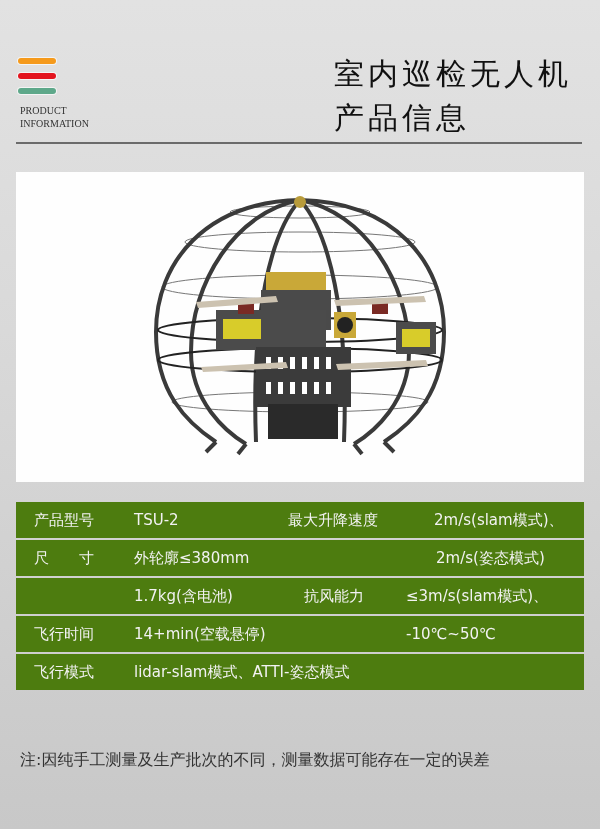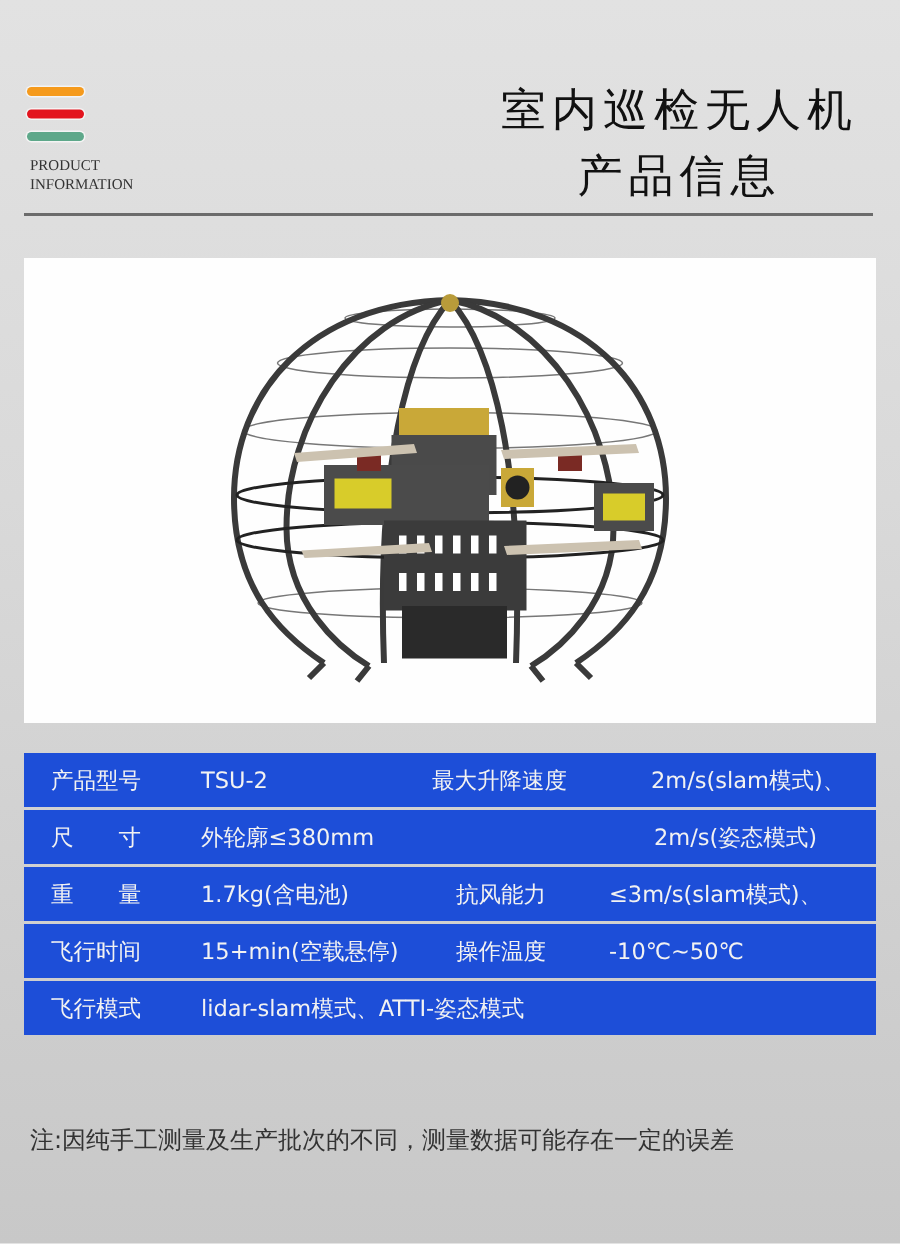--- a/index.html
+++ b/index.html
@@ -9,33 +9,33 @@
     font-family: "DejaVu Sans", "Liberation Sans", sans-serif;
   }
   .bars { position: absolute; left: 18px; top: 58px; }
   .bar { width: 38px; height: 6px; border-radius: 3px; margin-bottom: 9px; box-shadow: 0 0 0 1px #f4f4f4; }
   .brand {
     position: absolute; left: 20px; top: 104px;
     font-family: Liberation Serif, serif; font-size: 10px; line-height: 13px;
     color: #333; letter-spacing: 0;
   }
   .title {
-    position: absolute; right: 28px; top: 52px; text-align: center;
+    position: absolute; right: 28px; top: 52px; text-align: left;
     font-family: "DejaVu Sans", sans-serif; font-size: 30px; line-height: 44px;
     color: #111; letter-spacing: 4px;
   }
   .rule { position: absolute; left: 16px; top: 142px; width: 566px; height: 2px; background: #6b6b6b; }
   .photo {
     position: absolute; left: 16px; top: 172px; width: 568px; height: 310px;
     background: #fefefe; overflow: hidden;
   }
   .photo svg { position: absolute; left: 0; top: 0; }
   .specs { position: absolute; left: 16px; top: 502px; width: 568px; }
   .row {
-    position: relative; height: 36px; background: #1d4ed8; margin-bottom: 2px;
+    position: relative; height: 36px; background: #4d7c0f; margin-bottom: 2px;
     color: #f2f2f2; font-size: 15px; line-height: 36px;
   }
   .row span { position: absolute; top: 0; white-space: nowrap; }
   .note {
     position: absolute; left: 20px; top: 750px; font-size: 16px; color: #333;
   }
 </style>
 </head>
 <body>
 
@@ -120,29 +120,27 @@
     <span style="left:272px">最大升降速度</span>
     <span style="left:418px">2m/s(slam模式)、</span>
   </div>
   <div class="row">
     <span style="left:18px">尺　　寸</span>
     <span style="left:118px">外轮廓≤380mm</span>
     <span style="left:288px"></span>
     <span style="left:420px">2m/s(姿态模式)</span>
   </div>
   <div class="row">
-    <span style="left:18px">重　　量</span>
     <span style="left:118px">1.7kg(含电池)</span>
     <span style="left:288px">抗风能力</span>
     <span style="left:390px">≤3m/s(slam模式)、</span>
   </div>
   <div class="row">
     <span style="left:18px">飞行时间</span>
-    <span style="left:118px">15+min(空载悬停)</span>
-    <span style="left:288px">操作温度</span>
+    <span style="left:118px">14+min(空载悬停)</span>
     <span style="left:390px">-10℃~50℃</span>
   </div>
   <div class="row">
     <span style="left:18px">飞行模式</span>
     <span style="left:118px">lidar-slam模式、ATTI-姿态模式</span>
     <span style="left:288px"></span>
     <span style="left:390px"></span>
   </div>
 </div>
 

